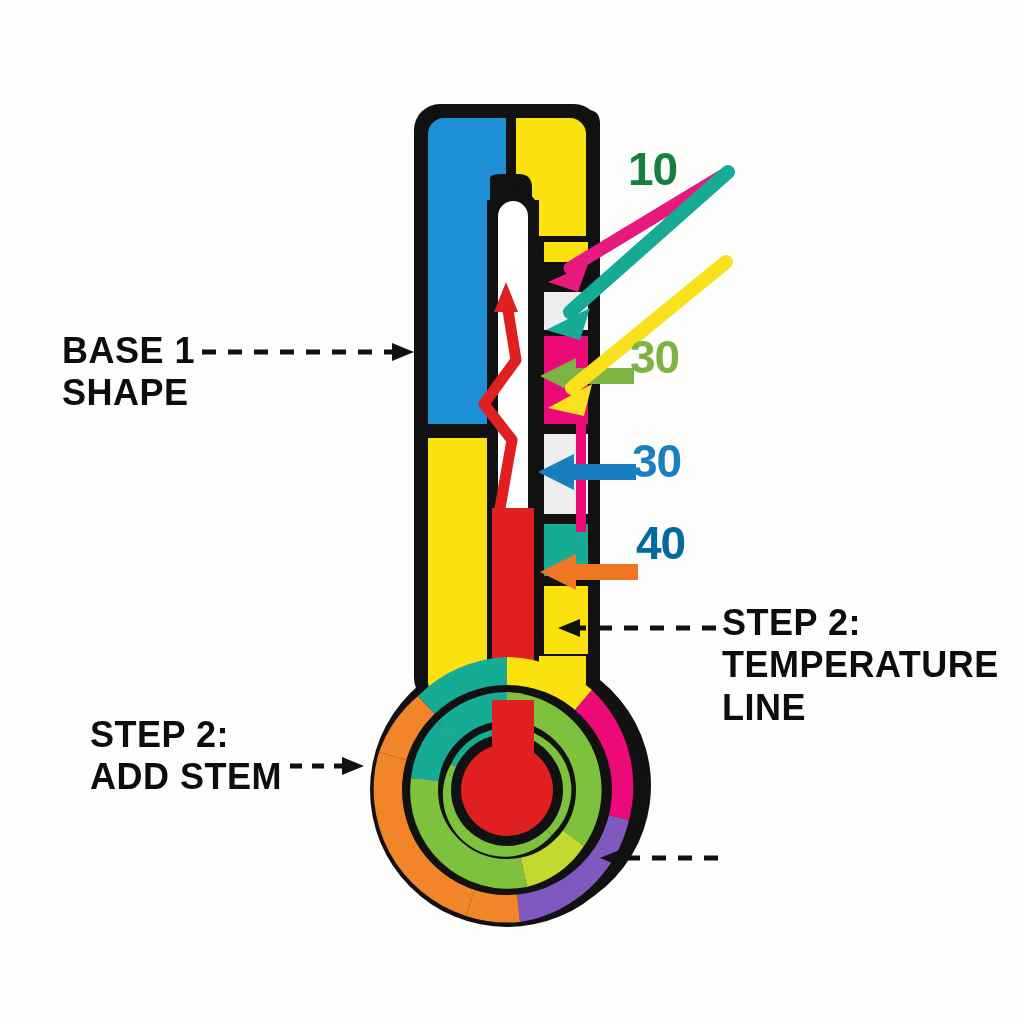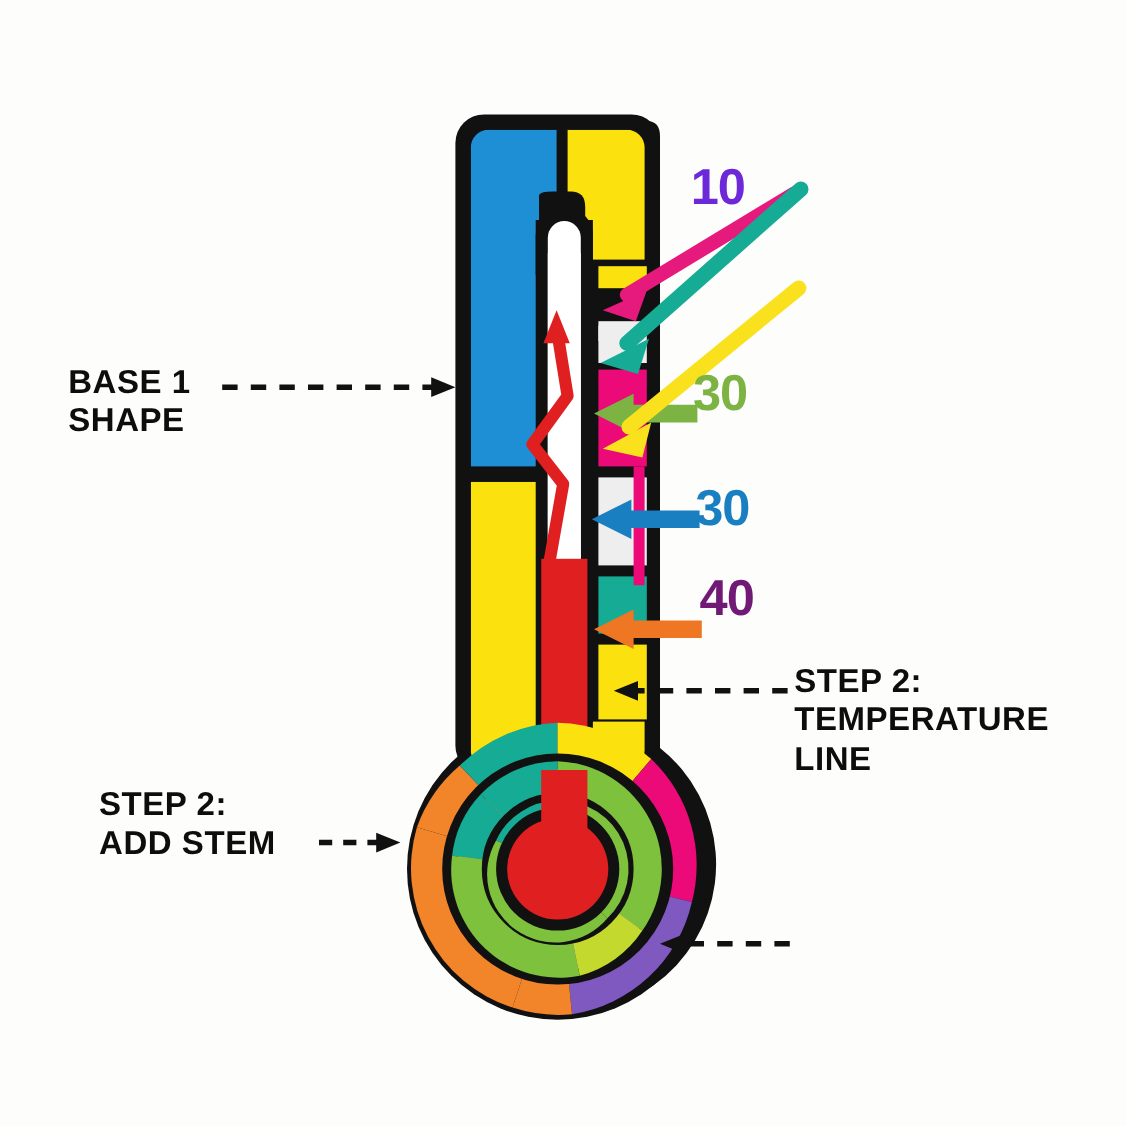--- a/index.html
+++ b/index.html
@@ -27,21 +27,21 @@
     height: 1024px;
     display: block;
   }
   .anno-label {
     position: absolute;
     font-family: "Liberation Sans", sans-serif;
     font-weight: bold;
     color: #0d0d0d;
     letter-spacing: 0.5px;
     line-height: 1.18;
-    font-size: 30px;
+    font-size: 36px;
     text-transform: uppercase;
     white-space: pre-line;
   }
   #label-base-shape   { left: 62px;  top: 330px; }
   #label-add-stem     { left: 90px;  top: 714px; }
   #label-temp-line    { left: 722px; top: 602px; }
   #label-scale-detail { left: 728px; top: 778px; }
 
   .scale-number {
     position: absolute;
@@ -218,21 +218,21 @@
 SHAPE</div>
 
   <div class="anno-label" id="label-add-stem">STEP 2:
 ADD STEM</div>
 
   <div class="anno-label" id="label-temp-line">STEP 2:
 TEMPERATURE
 LINE</div>
 
 
-  <div class="scale-number" id="num-10" style="color:#6d28d9">10</div>
+  <div class="scale-number" id="num-10" style="color:#15803d">10</div>
 
   <div class="scale-number" id="num-30a" style="color:#7cb342">30</div>
 
   <div class="scale-number" id="num-30b" style="color:#1a7fc1">30</div>
 
-  <div class="scale-number" id="num-40" style="color:#701a75">40</div>
+  <div class="scale-number" id="num-40" style="color:#0369a1">40</div>
 
 </div>
 
 </body></html>

